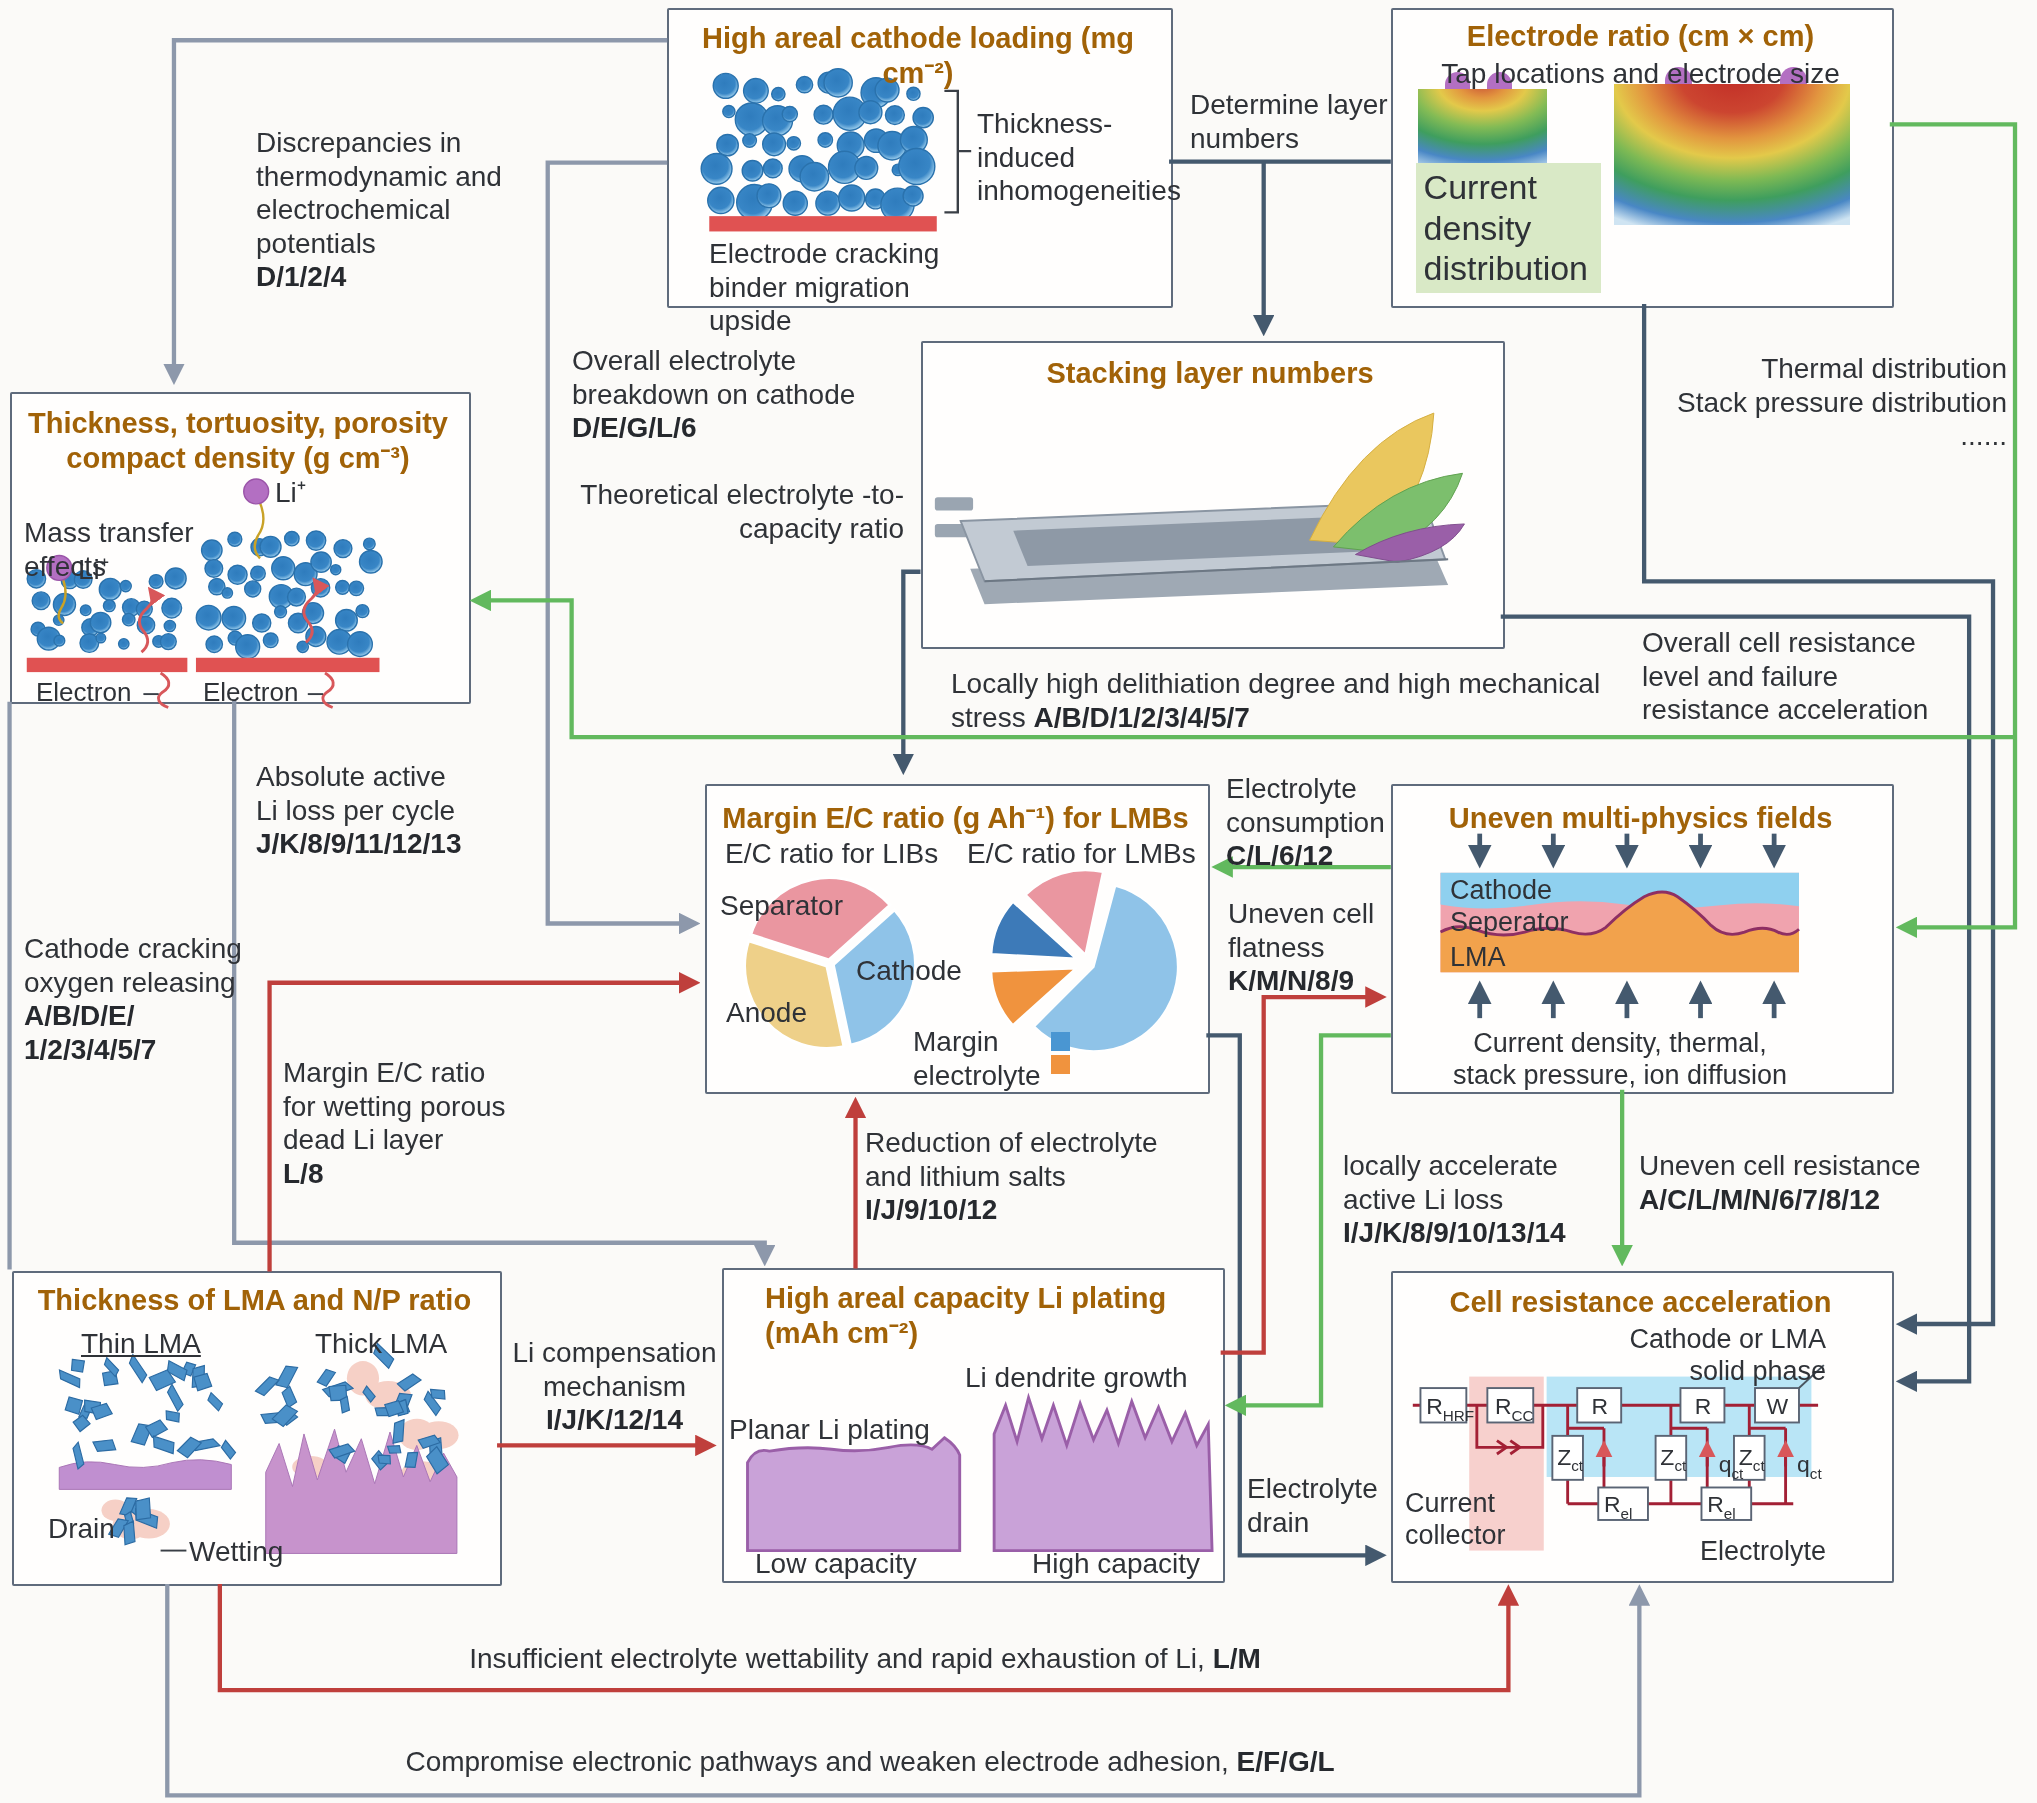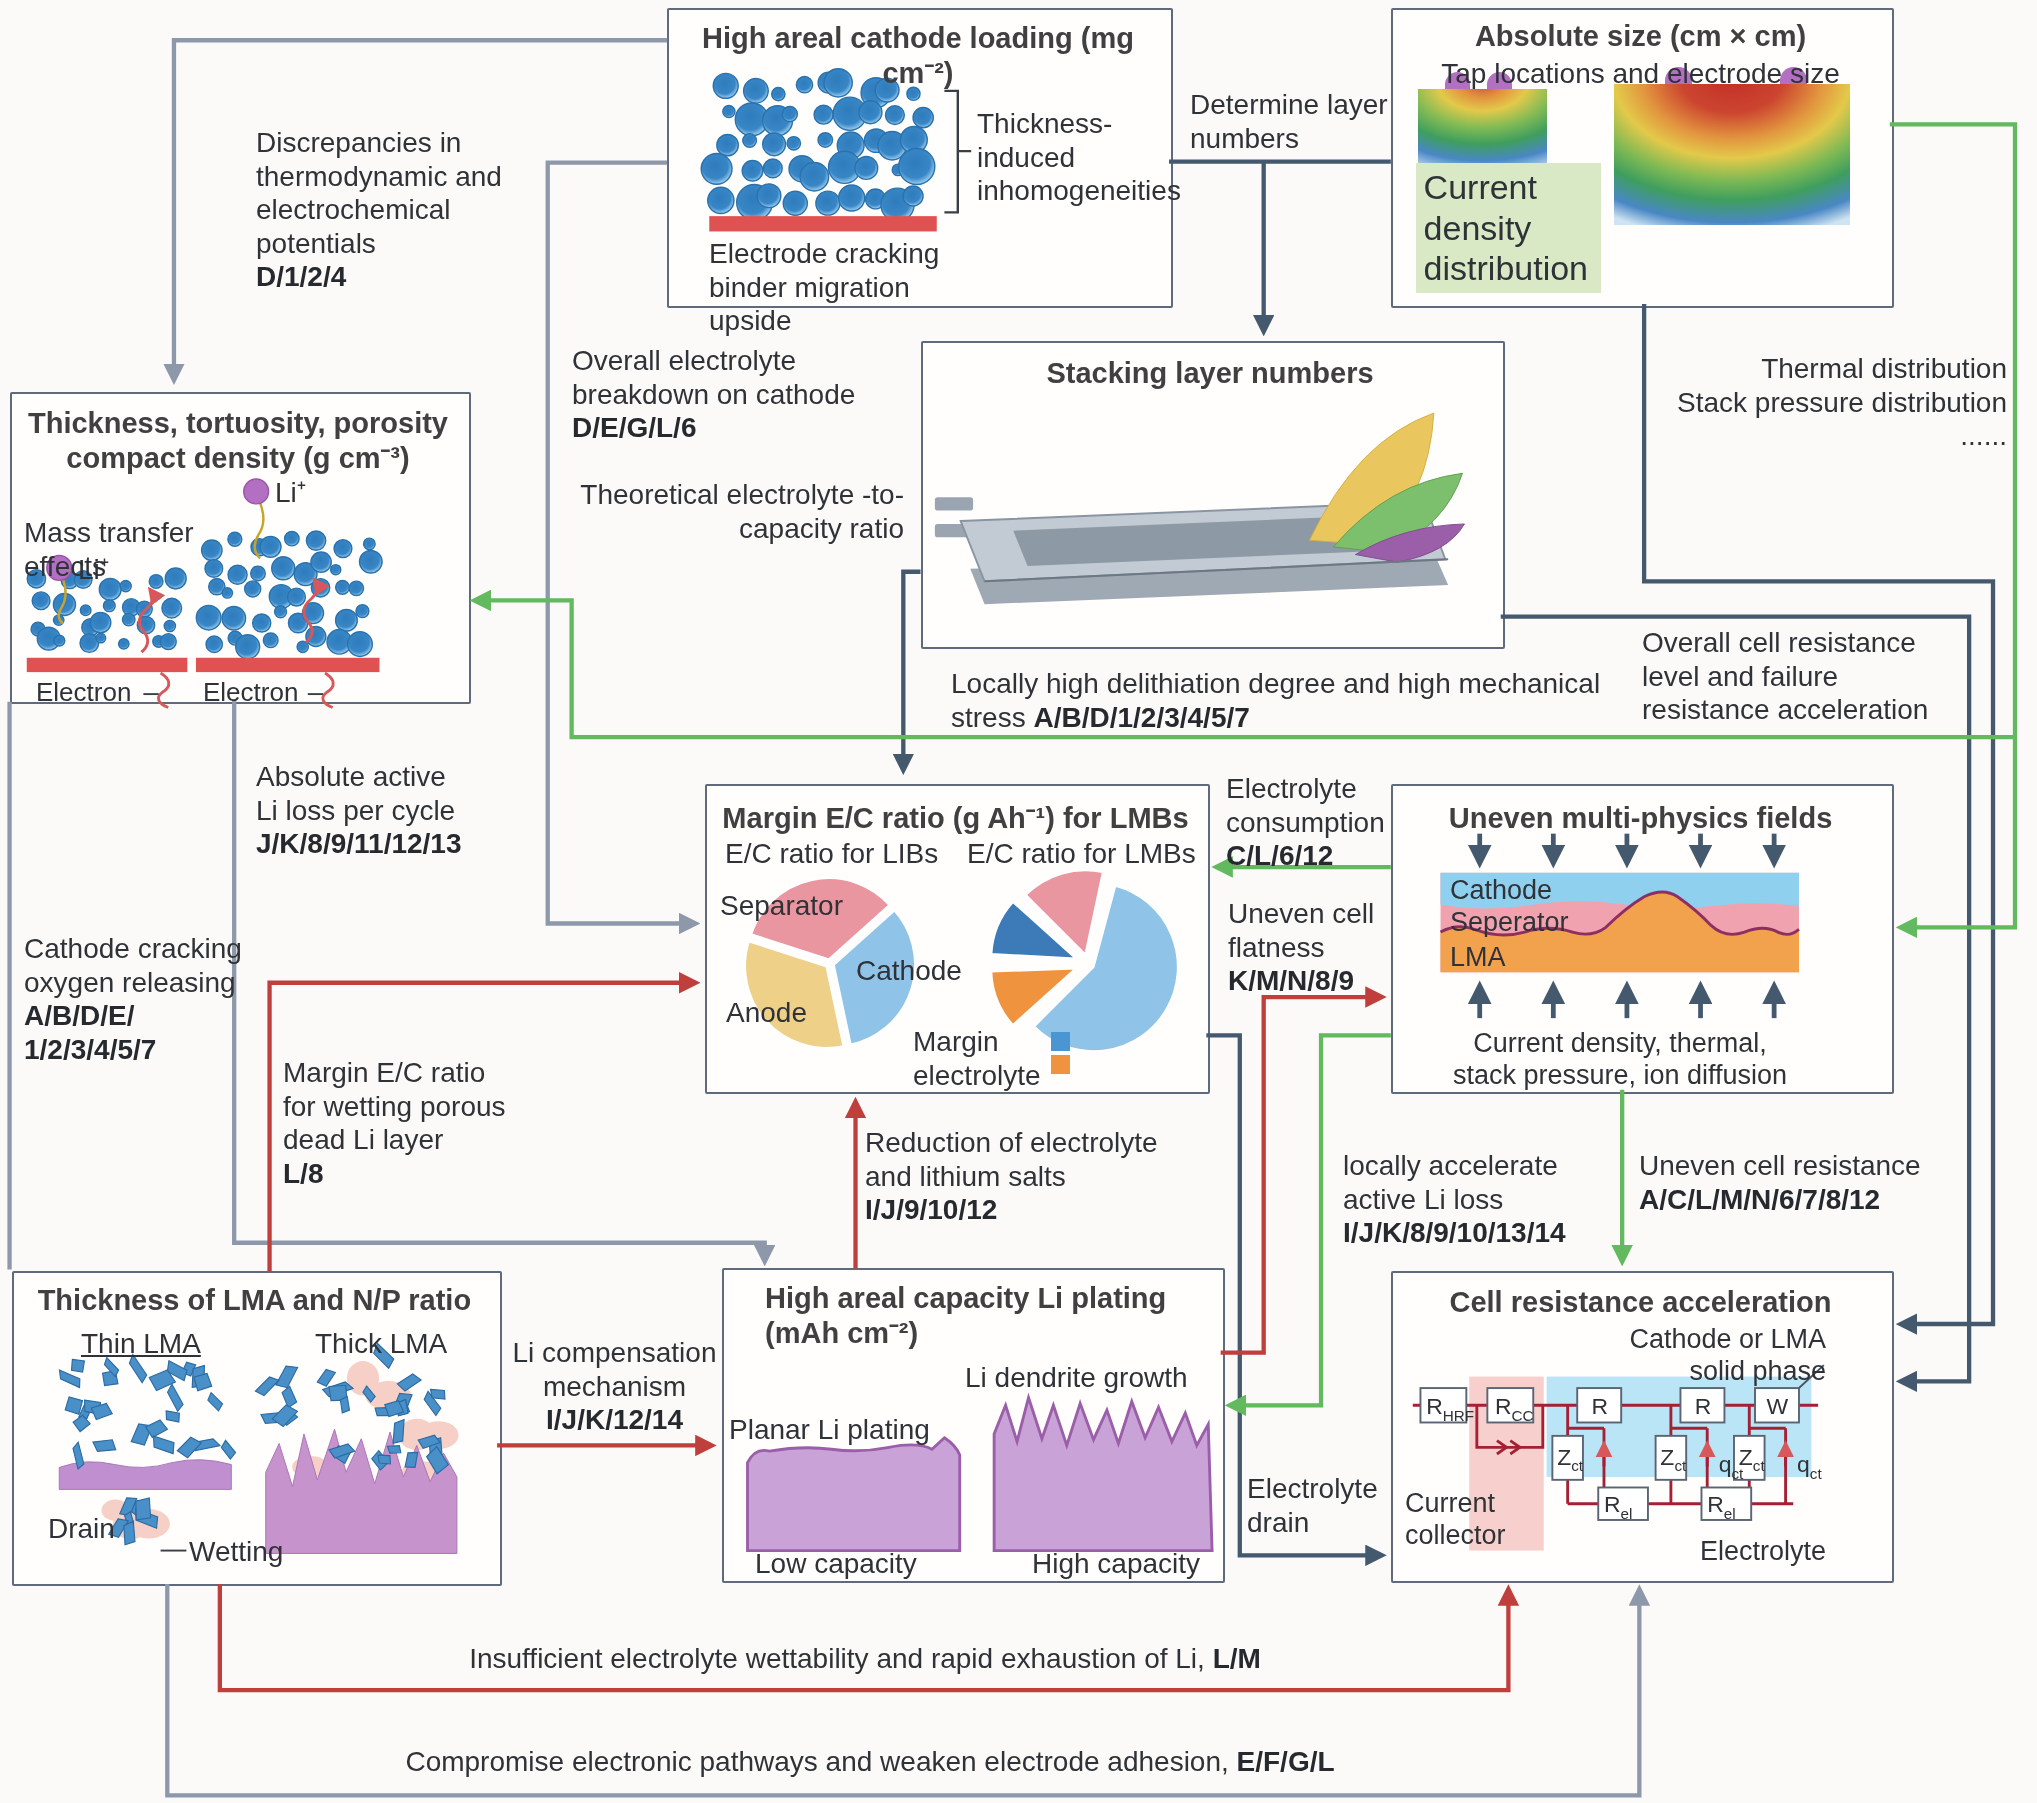--- a/index.html
+++ b/index.html
@@ -1,20 +1,20 @@
 <!DOCTYPE html>
 <html><head>
 <meta charset="utf-8">
 <style>
   html,body{margin:0;padding:0;background:#fbfaf8;font-family:"Liberation Sans",sans-serif;}
   #canvas{position:relative;width:2037px;height:1804px;background:#fbfaf8;overflow:hidden;color:#2f3237;}
   .box{position:absolute;background:#fffefd;border:2.4px solid #5f6b7c;border-radius:1.9px;z-index:1;}
   #overlay{position:absolute;left:0;top:0;z-index:3;pointer-events:none;}
   .lbl,.annot{position:absolute;z-index:4;font-size:28px;line-height:1.2;color:#2f3237;}
-  .btitle{font-weight:700;font-size:29px;text-align:center;color:#404040;}
+  .btitle{font-weight:700;font-size:29px;text-align:center;color:#a16207;}
   .refs{font-weight:700;color:#26292e;}
   .blockref{display:block;}
   .center{text-align:center;}
   .right{text-align:right;}
   .hl-green{background:#d9e9c6;padding:3.8px 7.6px;}
   .tab{position:absolute;background:#b36fc2;border-radius:13.4px 13.4px 0 0;z-index:2;}
   .heat{position:absolute;z-index:2;}
   .sq{position:absolute;width:19px;height:19px;z-index:4;}
   .sub{font-size:17px;}
   text.circ{font-size:24px;fill:#2f3237;font-family:"Liberation Sans",sans-serif;}
@@ -413,21 +413,21 @@
         <text class="circ" x="1678" y="1582"><tspan>R</tspan><tspan class="sub" dy="7">el</tspan></text>
         <text class="circ" x="1786" y="1582"><tspan>R</tspan><tspan class="sub" dy="7">el</tspan></text>
       </g>
     </g>
   </svg>
 
   <div class="lbl btitle" style="left:669px;top:21px;width:498px;">High areal cathode loading (mg cm⁻²)</div>
   <div class="lbl" style="left:977px;top:107px;width:191px;">Thickness-induced inhomogeneities</div>
   <div class="lbl" style="left:709px;top:237px;width:277px;">Electrode cracking binder migration upside</div>
 
-  <div class="lbl btitle" style="left:1393px;top:19px;width:495px;">Absolute size (cm × cm)</div>
+  <div class="lbl btitle" style="left:1393px;top:19px;width:495px;">Electrode ratio (cm × cm)</div>
   <div class="lbl center" style="left:1393px;top:57px;width:495px;">Tap locations and electrode size</div>
   <div class="lbl hl-green" style="left:1416px;top:163px;width:170px;font-size:34px;">Current density distribution</div>
 
   <div class="lbl btitle" style="left:11.5px;top:406px;width:453px;">Thickness, tortuosity, porosity compact density (g cm⁻³)</div>
   <div class="lbl" style="left:24px;top:516px;width:258px;">Mass transfer effects</div>
   <div class="lbl" style="left:78px;top:553px;">Li⁺</div>
   <div class="lbl" style="left:275px;top:476px;">Li⁺</div>
   <div class="lbl" style="left:36px;top:677px;font-size:26px;">Electron</div>
   <div class="lbl" style="left:203px;top:677px;font-size:26px;">Electron</div>
 

